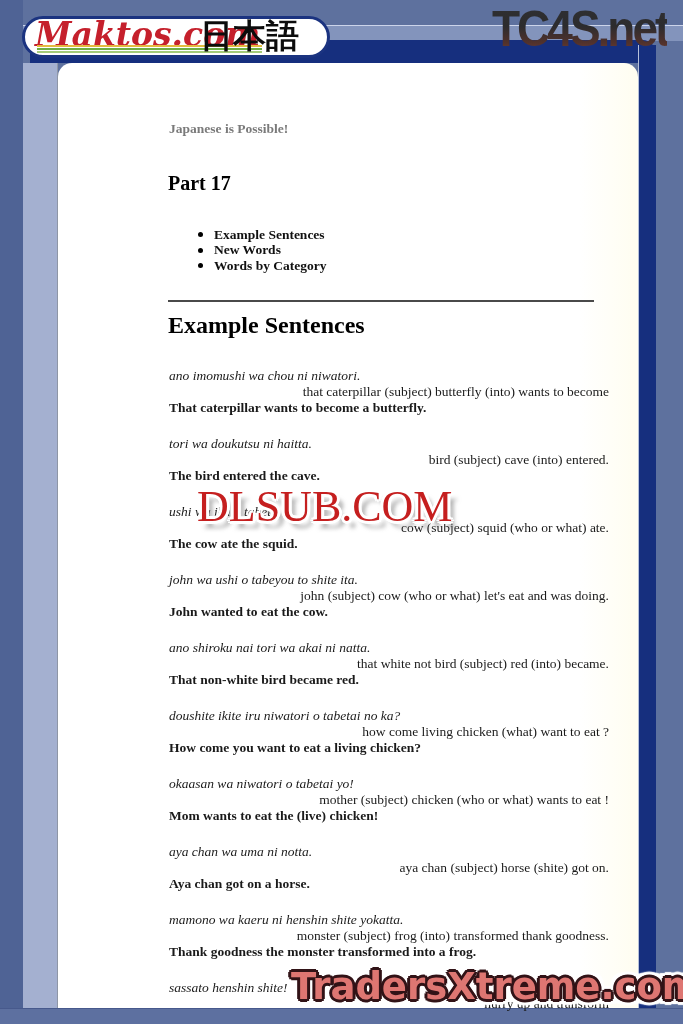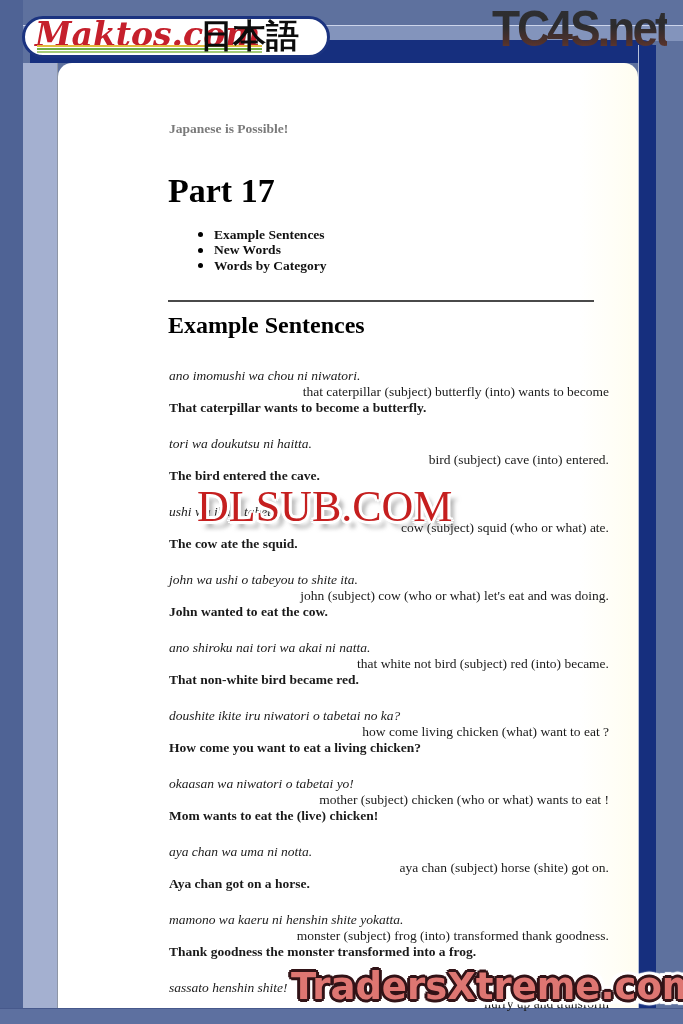--- a/index.html
+++ b/index.html
@@ -61,21 +61,21 @@
       -3px 0 0 #321317, 3px 0 0 #321317, 0 -3px 0 #321317, 0 3px 0 #321317,
       -5px -5px 1px #fff, 5px -5px 1px #fff, -5px 5px 1px #fff, 5px 5px 1px #fff,
       -6px 0 1px #fff, 6px 0 1px #fff, 0 -6px 1px #fff, 0 6px 1px #fff;}
 
   
   .series-title{position:absolute;left:169px;top:121px;z-index:6;
     font-size:13.5px;font-weight:bold;color:#7a7a7a;}
   .week-label{position:absolute;left:169px;top:137px;z-index:6;
     font-size:13.5px;font-weight:bold;color:#ffffff;}
   .part-title{position:absolute;left:168px;top:172px;z-index:6;
-    font-size:34px;font-weight:bold;color:#000;}
+    font-size:20px;font-weight:bold;color:#000;}
   .toc{position:absolute;left:198px;top:227px;z-index:6;}
   .toc-item{display:flex;align-items:center;height:15.5px;
     font-size:13.5px;font-weight:bold;color:#111;}
   .toc-bullet{display:inline-block;width:5px;height:5px;border-radius:50%;
     background:#000;margin-right:11px;flex:0 0 auto;}
   .rule{position:absolute;left:168px;top:300px;width:426px;height:2px;
     background:#4a4a4a;z-index:6;}
   .section-heading{position:absolute;left:168px;top:312px;z-index:6;
     font-size:24px;font-weight:bold;color:#000;}
   .sentences{position:absolute;left:169px;top:368px;width:440px;z-index:6;}

